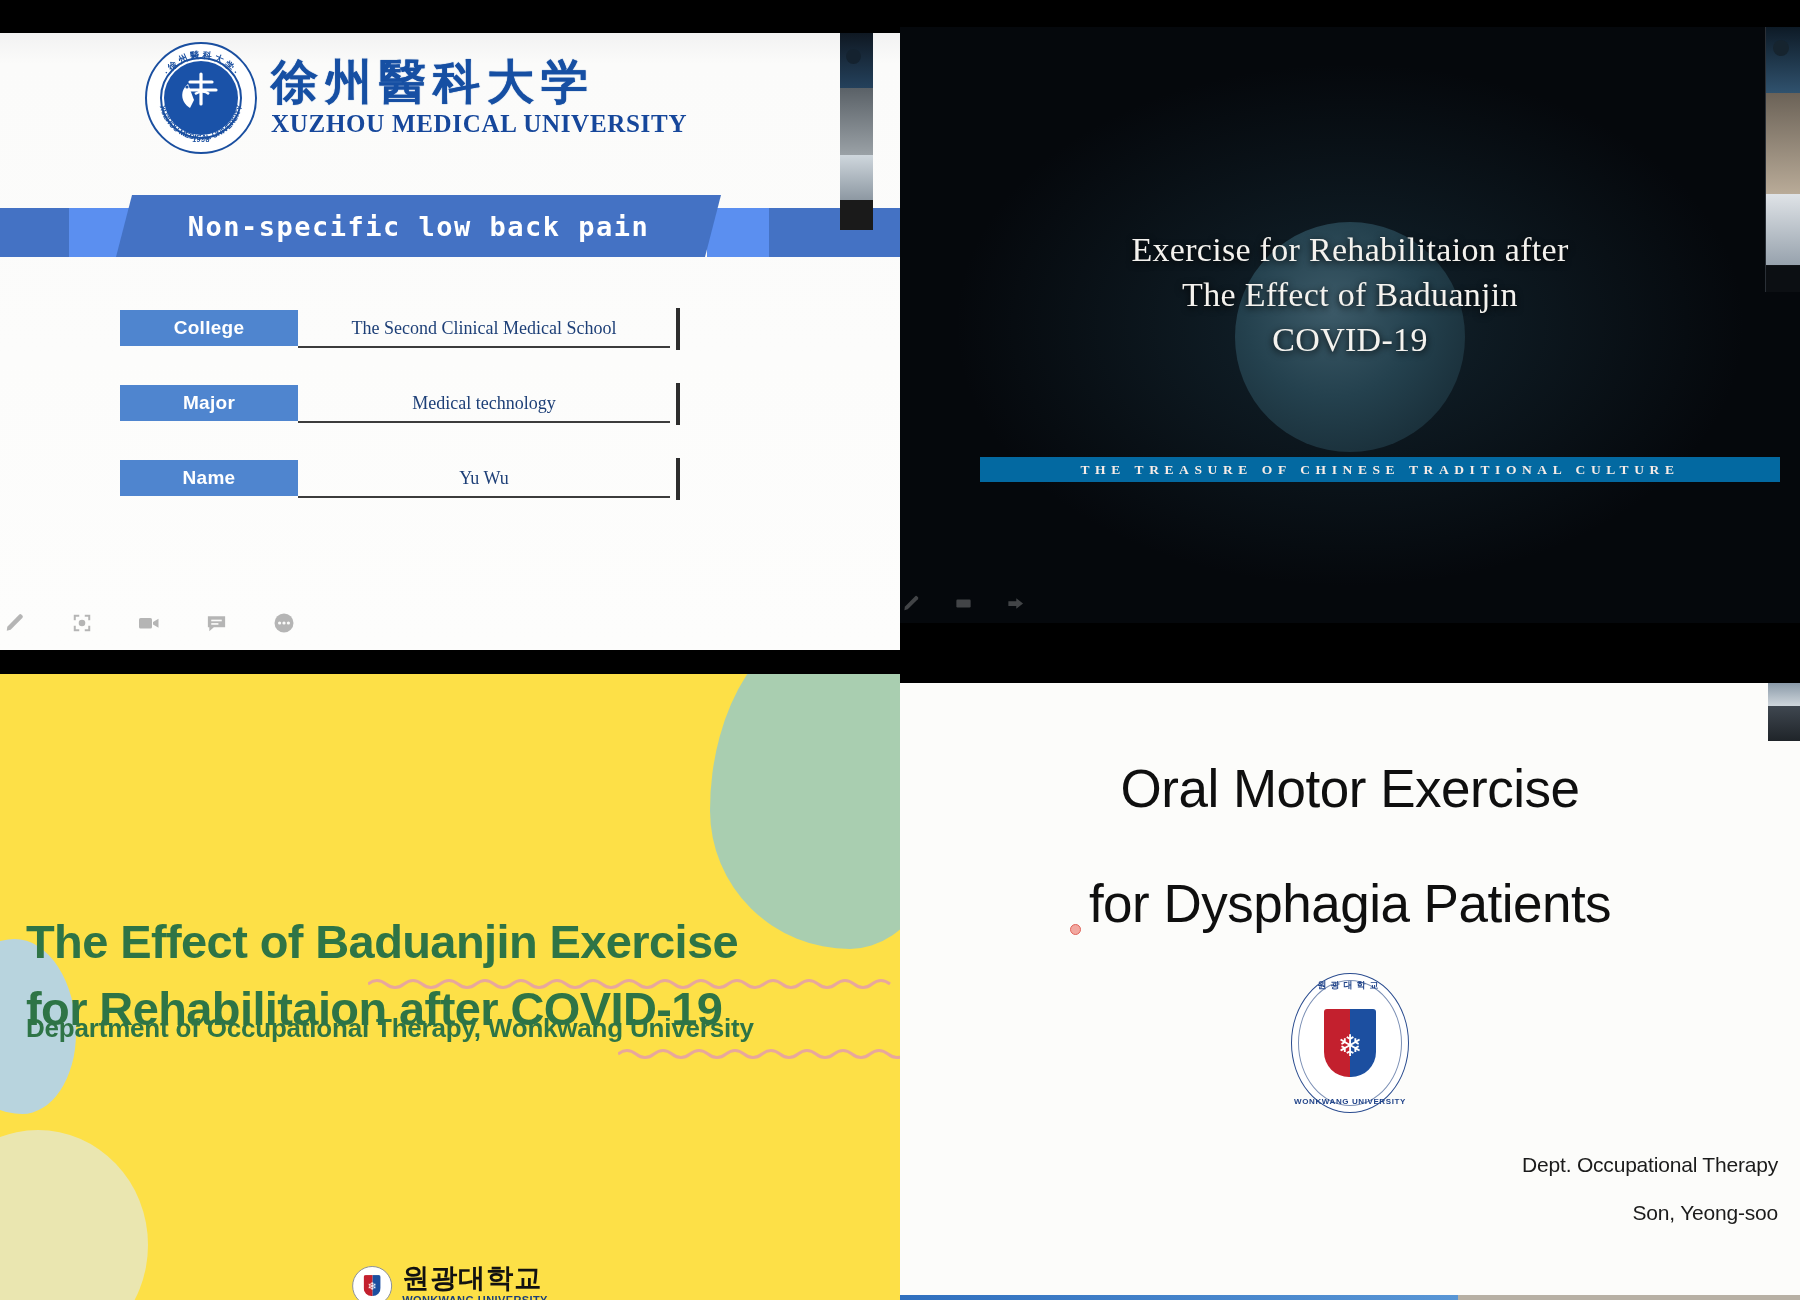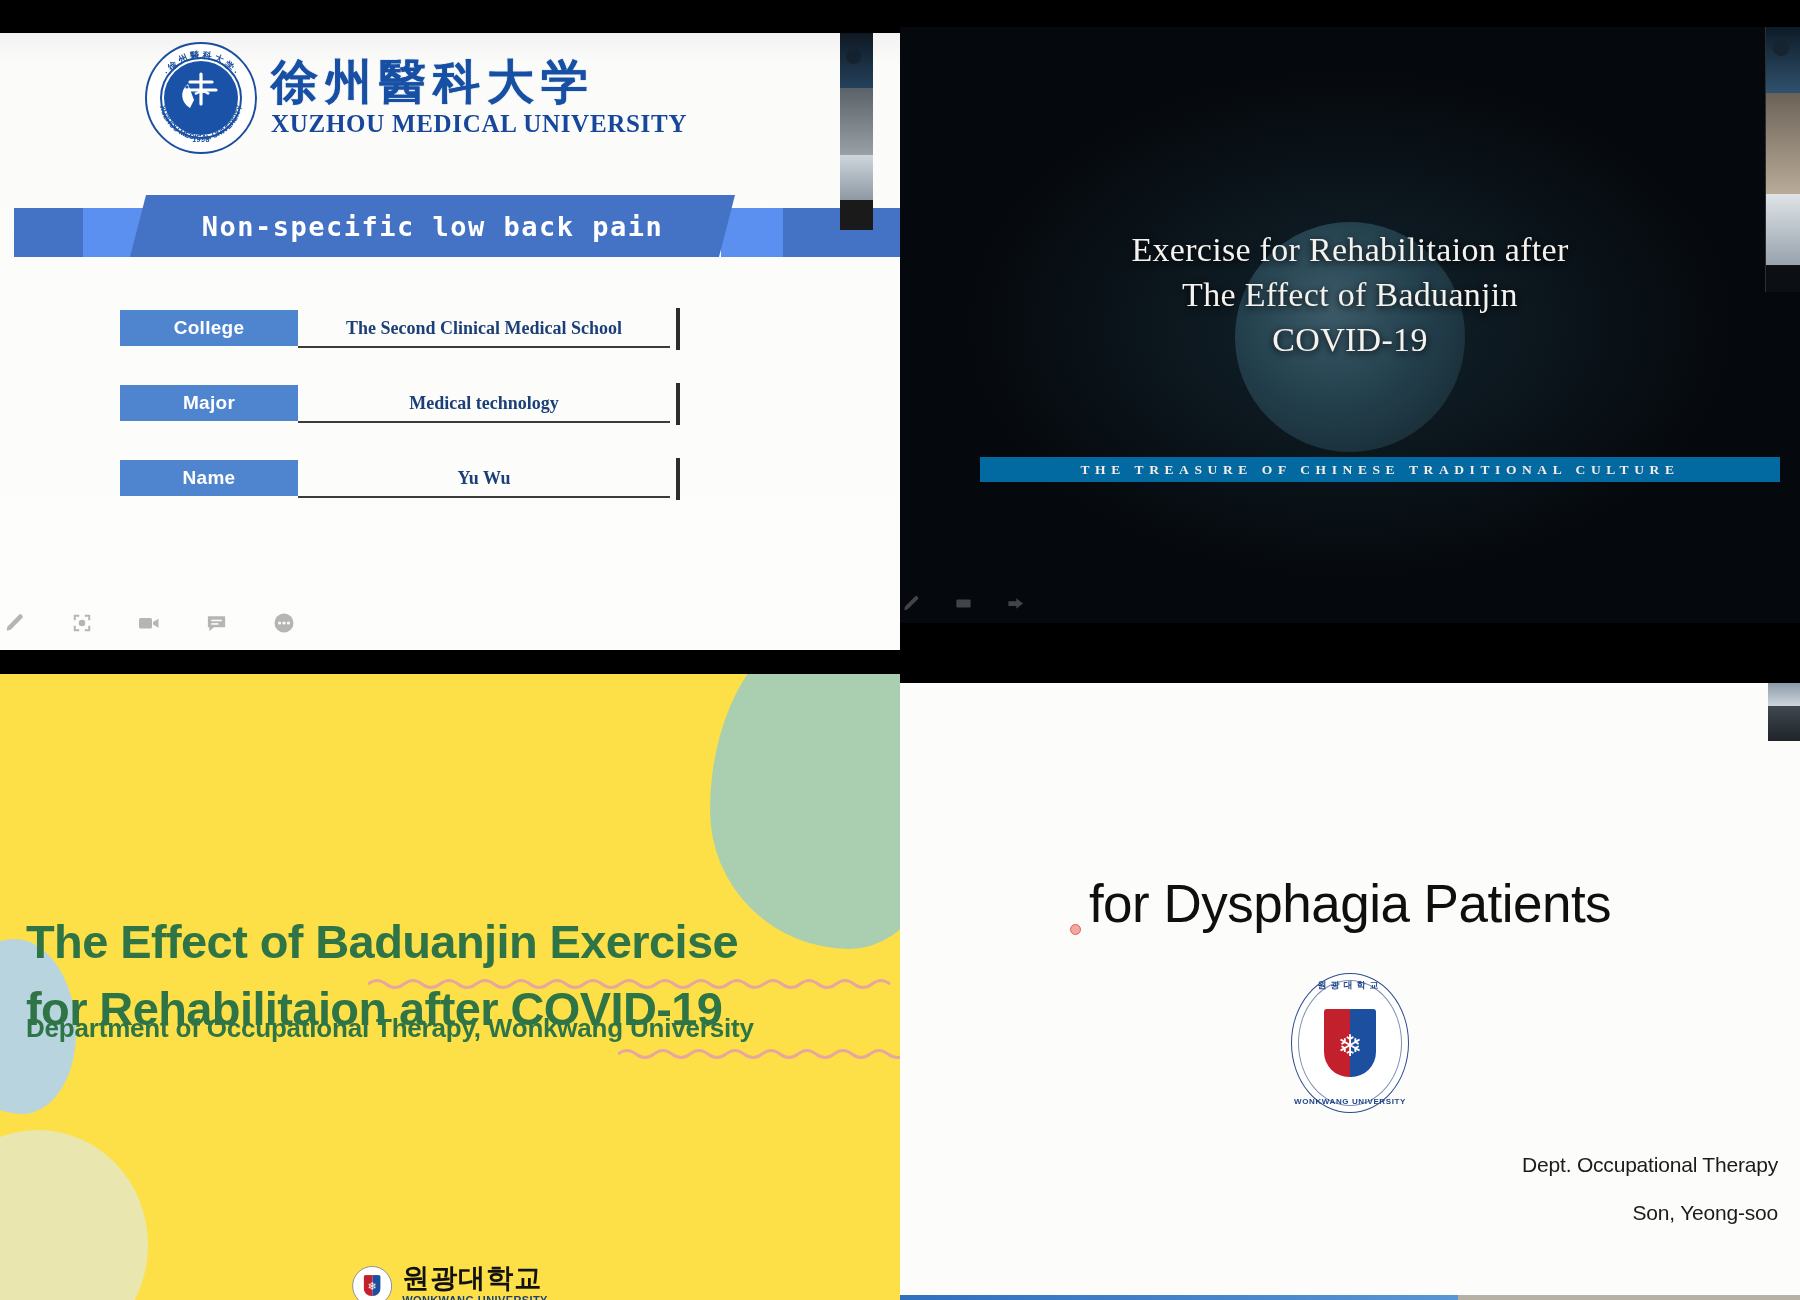--- a/index.html
+++ b/index.html
@@ -18,36 +18,36 @@
   .xz-seal .disc{position:absolute;inset:17px;border-radius:50%;background:#1a52a8;}
   .xz-seal .bird{position:absolute;left:50%;top:47%;transform:translate(-50%,-50%);width:54px;height:50px;}
   .xz-seal .yr{position:absolute;left:50%;bottom:9px;transform:translateX(-50%);font-size:7px;color:#1a4fa0;letter-spacing:.5px;font-weight:bold;}
   .xz-seal .arcTop,.xz-seal .arcBot{position:absolute;left:0;top:0;width:100%;height:100%;}
   .xz-txt{display:flex;flex-direction:column;}
   .xz-cn{font-family:"Liberation Serif",serif;font-weight:bold;color:#164fa3;font-size:47px;line-height:1;letter-spacing:7px;white-space:nowrap;
         text-shadow:0 0 1px #164fa3;}
   .xz-en{font-family:"Liberation Serif",serif;font-weight:bold;color:#16479b;font-size:25px;letter-spacing:.7px;white-space:nowrap;margin-top:4px;}
 
   
-  .ribbon{position:absolute;left:14px;top:195px;width:900px;height:62px;}
+  .ribbon{position:absolute;left:0;top:195px;width:900px;height:62px;}
   .ribbon .tailL{position:absolute;left:0;top:13px;width:130px;height:49px;background:#4472c4;}
   .ribbon .tailR{position:absolute;right:0;top:13px;width:190px;height:49px;background:#4472c4;}
   .ribbon .foldL{position:absolute;left:69px;top:13px;width:62px;height:49px;background:#5b8ff0;clip-path:polygon(0 0,100% 0,100% 100%,0 100%);}
   .ribbon .foldR{position:absolute;left:707px;top:13px;width:62px;height:49px;background:#5b8ff0;}
   .ribbon .main{position:absolute;left:116px;top:0;width:605px;height:62px;background:#4472c4;
         clip-path:polygon(16px 0,100% 0,calc(100% - 16px) 100%,0 100%);}
   .ribbon .label{position:absolute;left:116px;top:0;width:605px;height:62px;display:flex;align-items:center;justify-content:center;
         color:#fff;font-family:"DejaVu Sans Mono",monospace;font-size:27px;font-weight:bold;letter-spacing:1.5px;white-space:nowrap;}
 
   .p1 .rows{position:absolute;left:120px;top:310px;width:560px;}
   .frow{position:relative;height:36px;margin-bottom:39px;}
   .frow .key{position:absolute;left:0;top:0;width:178px;height:36px;background:#4f85cf;color:#fff;
         display:flex;align-items:center;justify-content:center;font-size:19px;font-weight:bold;letter-spacing:.3px;}
   .frow .val{position:absolute;left:178px;top:0;right:10px;height:36px;display:flex;align-items:center;justify-content:center;
-        font-family:"Liberation Serif",serif;font-size:18px;color:#1d3f77;border-bottom:2px solid #3c3c3c;font-weight:bold;}
+        font-family:"Liberation Serif",serif;font-size:18px;color:#1d3f77;border-bottom:2px solid #3c3c3c;}
   .frow .cap{position:absolute;right:0;top:-2px;width:4px;height:42px;background:#2d2d2d;}
 
   .tools1{position:absolute;left:0;bottom:5px;width:900px;height:44px;display:flex;align-items:center;gap:24px;padding-left:0px;}
   .tools1 .ic{width:34px;height:34px;display:flex;align-items:center;justify-content:center;opacity:.62;}
   .tools1 .ic svg{display:block;}
 
   .cam1{position:absolute;right:27px;top:33px;width:33px;height:197px;overflow:hidden;background:#1b1f24;}
   .cam1 .a{position:absolute;left:0;top:0;width:100%;height:28%;background:linear-gradient(180deg,#0f1822,#24415c);}
   .cam1 .b{position:absolute;left:0;top:28%;width:100%;height:34%;background:linear-gradient(180deg,#5a6167,#9aa1a6);}
   .cam1 .c{position:absolute;left:0;top:62%;width:100%;height:23%;background:linear-gradient(180deg,#cfd7dd,#8d98a2);}
@@ -371,20 +371,21 @@
           <div class="wk-kr">원광대학교</div>
           <div class="wk-en">WONKWANG UNIVERSITY</div>
         </div>
       </div>
     </div>
   </div>
 
   <div class="panel p4">
     <div class="topbar"></div>
     <div class="slide">
+      <div class="t1">Oral Motor Exercise</div>
       <div class="reddot"></div>
       <div class="t2">for Dysphagia Patients</div>
 
       <div class="bigseal">
         <div class="oval"></div>
         <div class="oval2"></div>
         <div class="krtop">원광대학교</div>
         <div class="shield">
             <div class="l"></div>
             <div class="r"></div>

